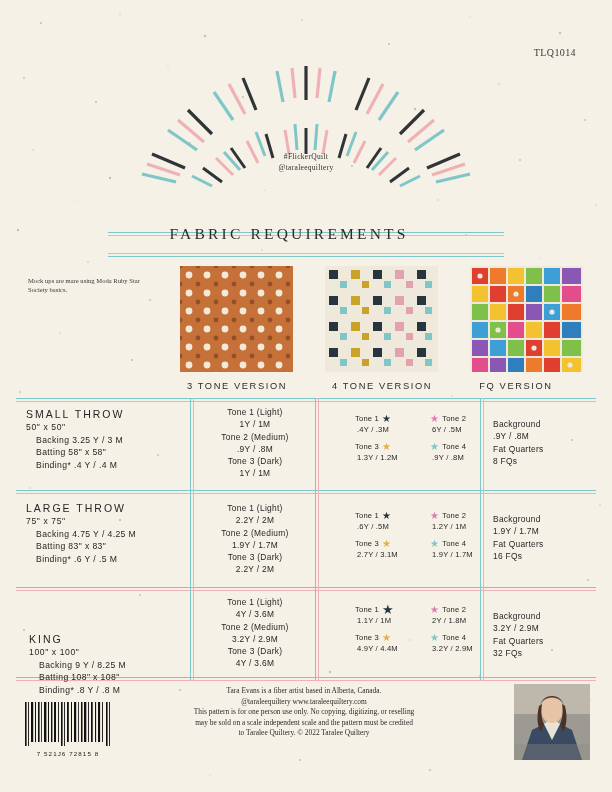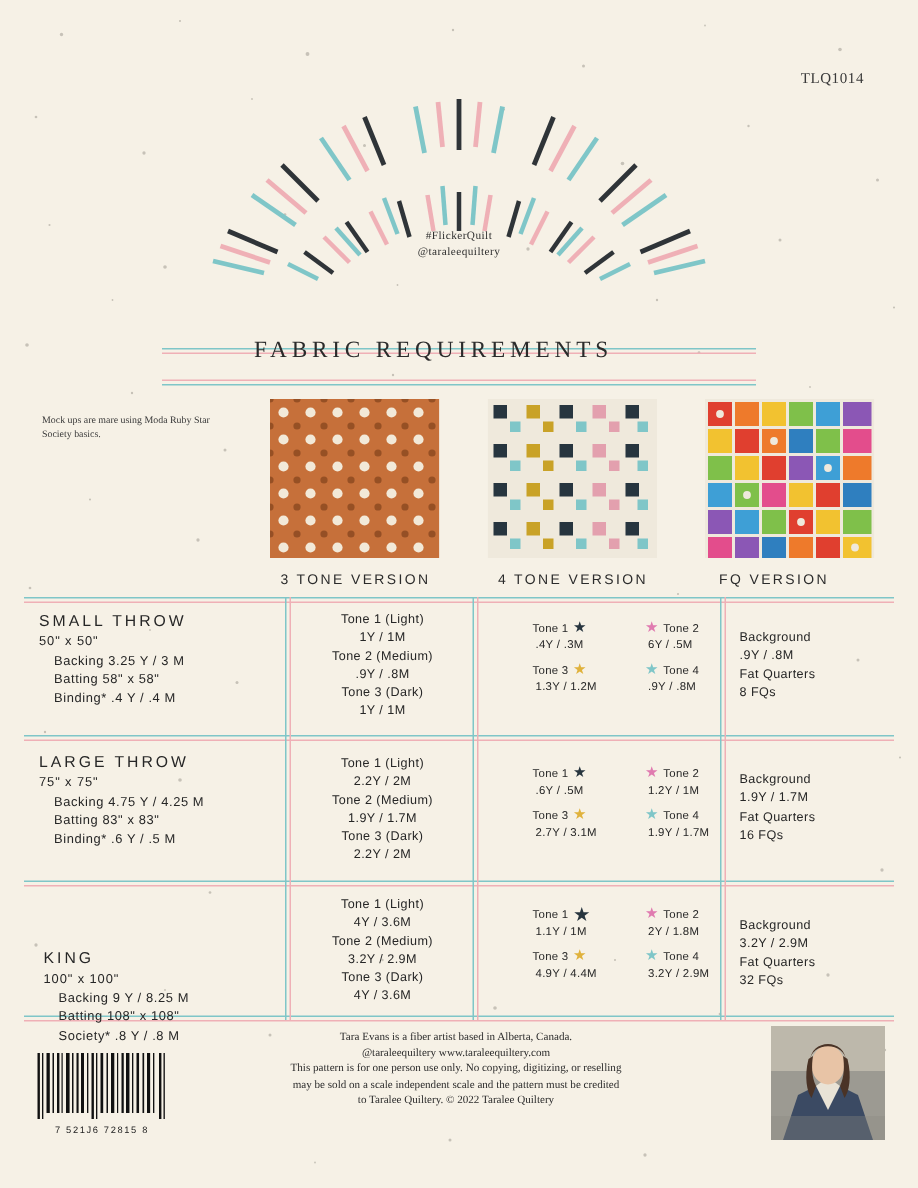--- a/index.html
+++ b/index.html
@@ -629,21 +629,21 @@
       <div>1.9Y / 1.7M</div>
       <div>Fat Quarters</div>
       <div>16 FQs</div>
     </div>
 
     <div class="cell" style="left:13px; top:200px; width:168px;margin-top:35px;">
       <div class="size-name">KING</div>
       <div class="size-dim">100" x 100"</div>
       <div class="size-line">Backing 9 Y / 8.25 M</div>
       <div class="size-line">Batting 108" x 108"</div>
-      <div class="size-line">Society*  .8 Y / .8 M</div>
+      <div class="size-line">Binding*  .8 Y / .8 M</div>
     </div>
 
     <div class="cell tone3" style="left:183px; top:198px; width:112px;">
       <div>Tone 1 (Light)</div>
       <div>4Y / 3.6M</div>
       <div>Tone 2 (Medium)</div>
       <div>3.2Y / 2.9M</div>
       <div>Tone 3 (Dark)</div>
       <div>4Y / 3.6M</div>
     </div>

